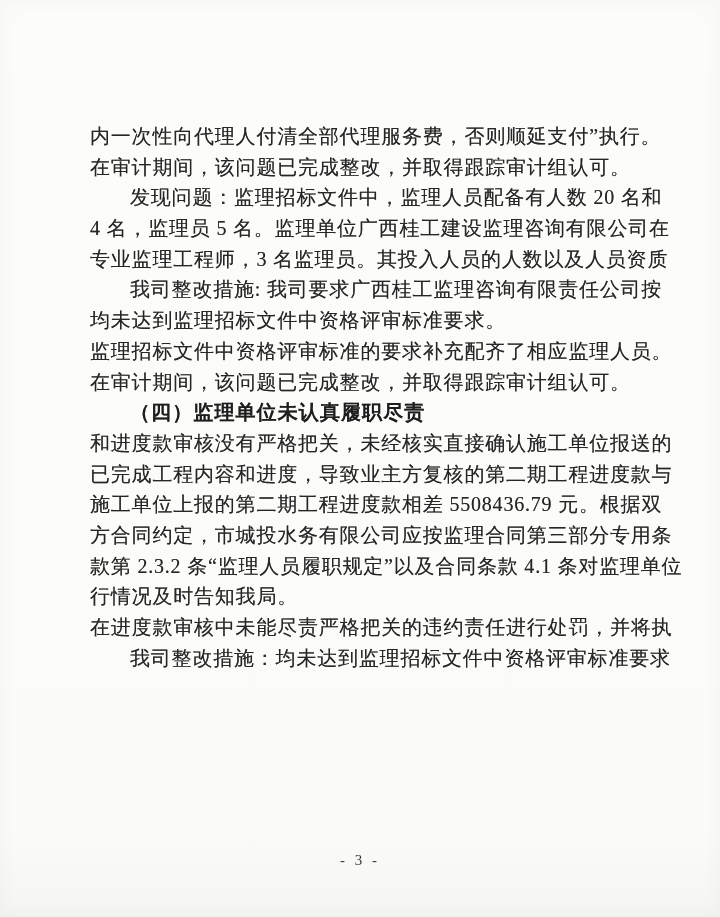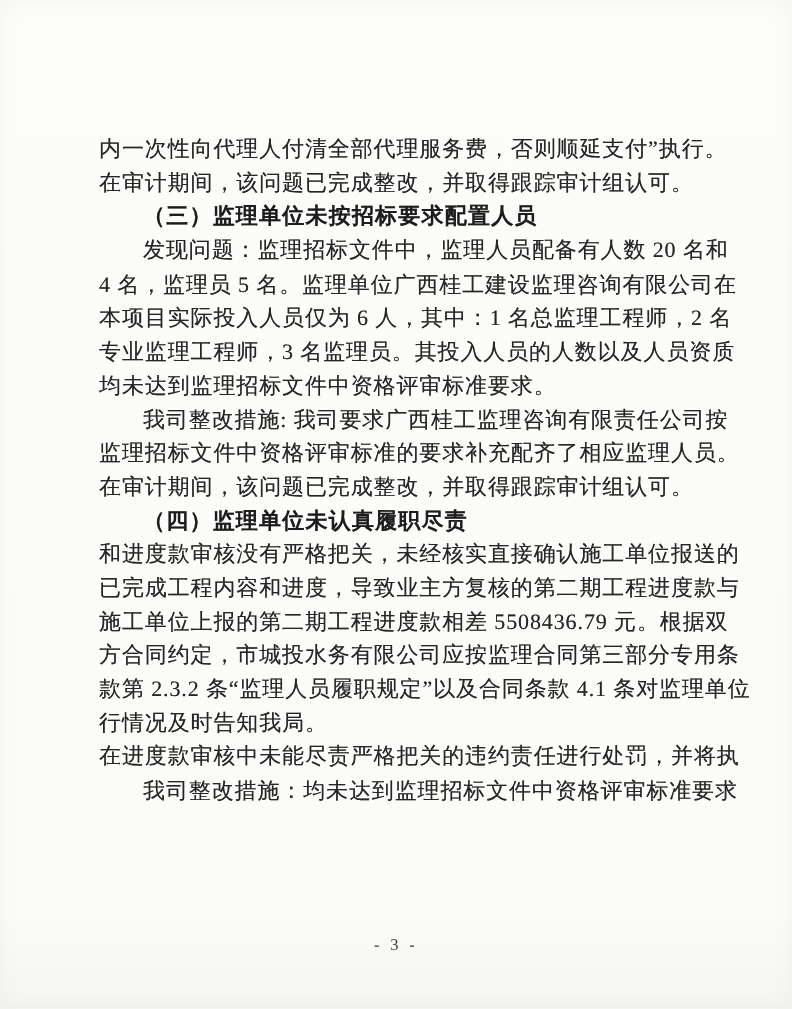--- a/index.html
+++ b/index.html
@@ -53,27 +53,25 @@
     color: #3a3a3a;
   }
 </style>
 </head>
 <body>
 
 <div class="page">
   <div class="doc-body" id="doc-body">
       <div class="line">内一次性向代理人付清全部代理服务费，否则顺延支付”执行。</div>
       <div class="line">在审计期间，该问题已完成整改，并取得跟踪审计组认可。</div>
-      <div class="line indent heading">（三）监理单位未按招标要求配置人员</div>
       <div class="line indent">发现问题：监理招标文件中，监理人员配备有人数 20 名和</div>
       <div class="line">4 名，监理员 5 名。监理单位广西桂工建设监理咨询有限公司在</div>
-      <div class="line">本项目实际投入人员仅为 6 人，其中：1 名总监理工程师，2 名</div>
       <div class="line">专业监理工程师，3 名监理员。其投入人员的人数以及人员资质</div>
+      <div class="line indent">我司整改措施: 我司要求广西桂工监理咨询有限责任公司按</div>
       <div class="line">均未达到监理招标文件中资格评审标准要求。</div>
-      <div class="line indent">我司整改措施: 我司要求广西桂工监理咨询有限责任公司按</div>
       <div class="line">监理招标文件中资格评审标准的要求补充配齐了相应监理人员。</div>
       <div class="line">在审计期间，该问题已完成整改，并取得跟踪审计组认可。</div>
       <div class="line indent heading">（四）监理单位未认真履职尽责</div>
       <div class="line">和进度款审核没有严格把关，未经核实直接确认施工单位报送的</div>
       <div class="line">已完成工程内容和进度，导致业主方复核的第二期工程进度款与</div>
       <div class="line">施工单位上报的第二期工程进度款相差 5508436.79 元。根据双</div>
       <div class="line">方合同约定，市城投水务有限公司应按监理合同第三部分专用条</div>
       <div class="line">款第 2.3.2 条“监理人员履职规定”以及合同条款 4.1 条对监理单位</div>
       <div class="line">行情况及时告知我局。</div>
       <div class="line">在进度款审核中未能尽责严格把关的违约责任进行处罚，并将执</div>

